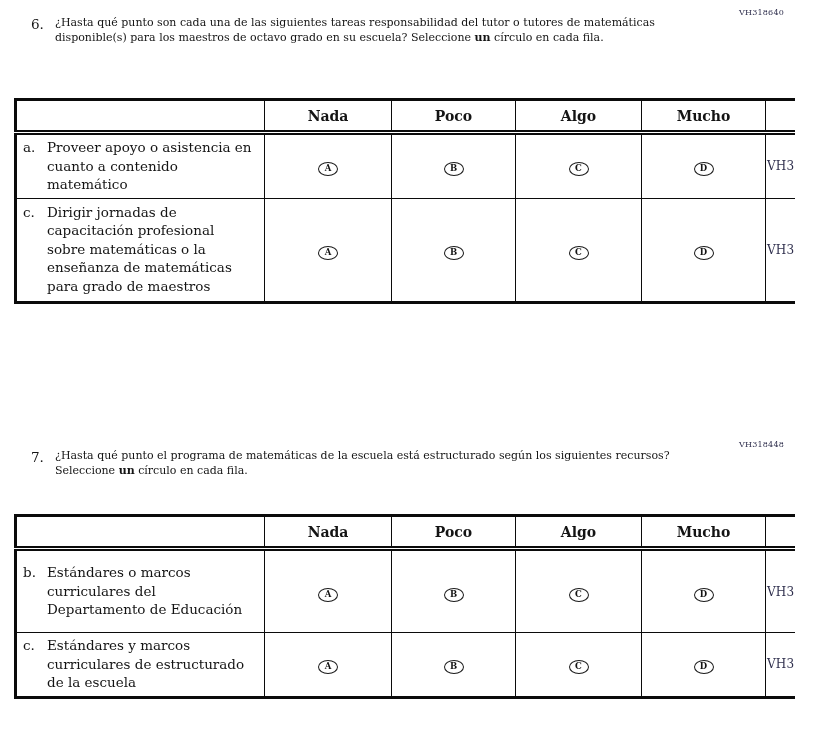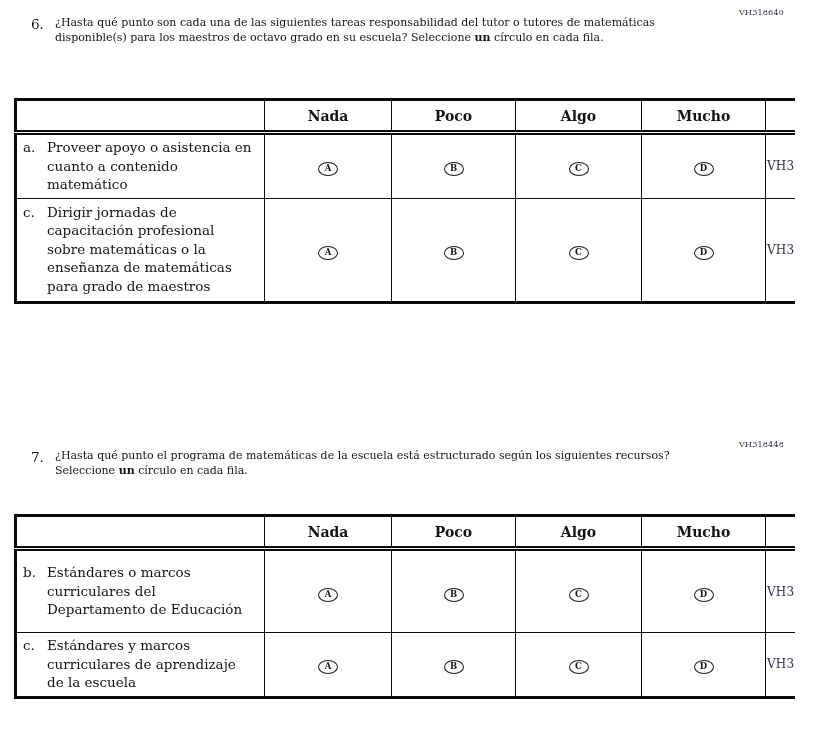--- a/index.html
+++ b/index.html
@@ -139,21 +139,21 @@
     </tr>
     <tr class="rb">
       <td class="desc"><span class="rowletter">b.</span><span class="rowtext">Estándares o marcos curriculares del Departamento de Educación</span></td>
       <td class="opt"><span class="bubble">A</span></td>
       <td class="opt"><span class="bubble">B</span></td>
       <td class="opt"><span class="bubble">C</span></td>
       <td class="opt"><span class="bubble">D</span></td>
       <td class="vhcode">VH318449</td>
     </tr>
     <tr class="rc">
-      <td class="desc"><span class="rowletter">c.</span><span class="rowtext">Estándares y marcos curriculares de aprendizaje de la escuela</span></td>
+      <td class="desc"><span class="rowletter">c.</span><span class="rowtext">Estándares y marcos curriculares de estructurado de la escuela</span></td>
       <td class="opt"><span class="bubble">A</span></td>
       <td class="opt"><span class="bubble">B</span></td>
       <td class="opt"><span class="bubble">C</span></td>
       <td class="opt"><span class="bubble">D</span></td>
       <td class="vhcode">VH318452</td>
     </tr>
   </tbody>
     </table>
 
 </div>

